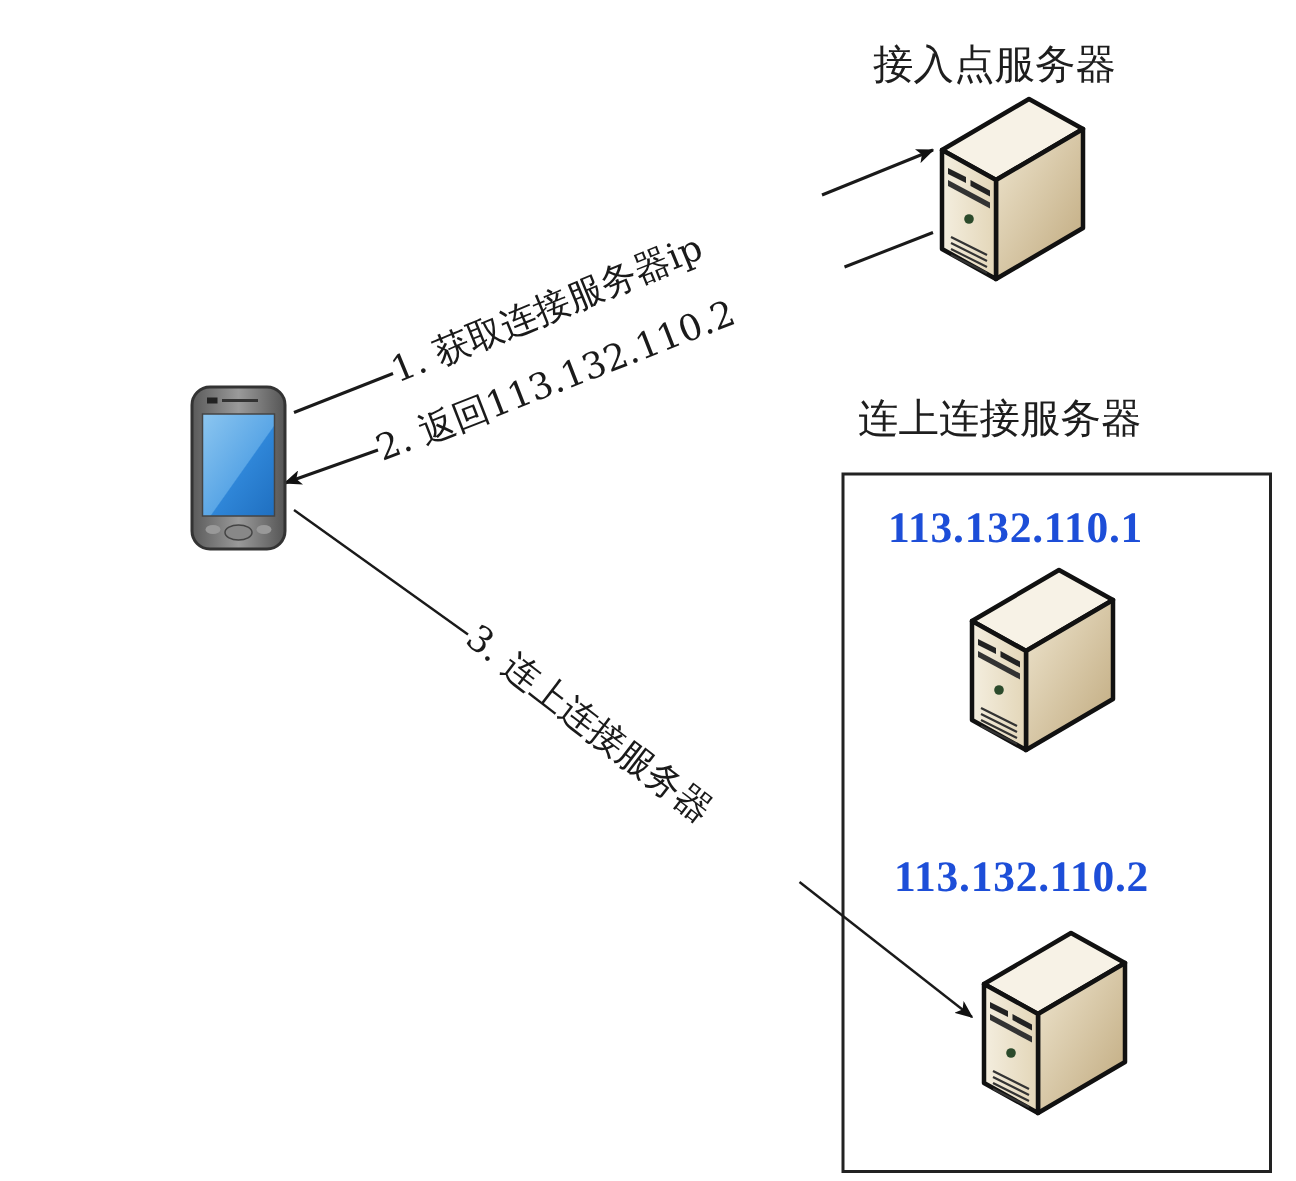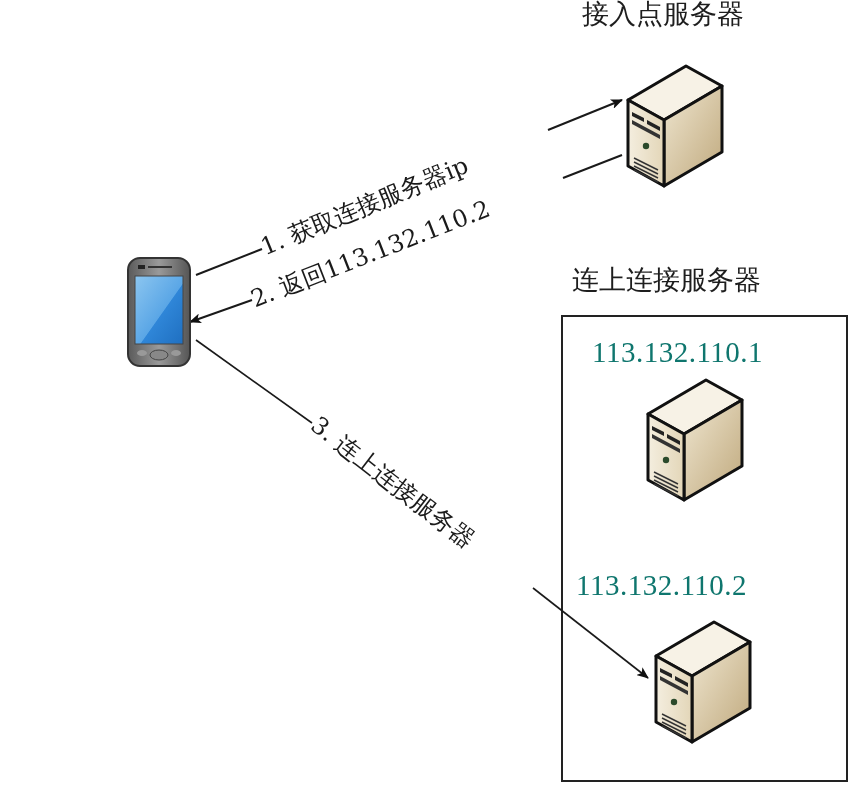--- a/index.html
+++ b/index.html
@@ -1,39 +1,39 @@
 <!DOCTYPE html>
 <html><head>
 <meta charset="utf-8">
 <style>
   html, body { margin: 0; padding: 0; background: #ffffff; }
   body { width: 864px; height: 787px; position: relative; overflow: hidden;
          font-family: "DejaVu Serif", "Liberation Serif", serif; color: #1a1a1a; }
   .label { position: absolute; white-space: nowrap; font-size: 27px; line-height: 1; color: #1e1e1e;
            font-family: "DejaVu Sans", "Liberation Sans", sans-serif; }
-  .ip { position: absolute; white-space: nowrap; font-size: 29px; line-height: 1; color: #0f766e;
-        font-family: "Liberation Serif", "DejaVu Serif", serif; letter-spacing: 0.5px; }
+  .ip { position: absolute; white-space: nowrap; font-size: 29px; line-height: 1; color: #1d4ed8;
+        font-family: "Liberation Serif", "DejaVu Serif", serif; letter-spacing: 0.5px; font-weight: bold; }
   .edge-label { position: absolute; white-space: nowrap; font-size: 24px; line-height: 1;
                 font-family: "DejaVu Serif", "Liberation Serif", serif; color: #1a1a1a;
                 transform-origin: 0 50%; }
   #cluster-box { position: absolute; left: 561px; top: 315px; width: 283px; height: 463px;
                  border: 2px solid #222; border-left-width: 2.5px; box-sizing: content-box; }
   svg.layer { position: absolute; left: 0; top: 0; }
   .device { position: absolute; }
 </style>
 </head>
 <body>
 
-<div class="label" style="left:582px; top:0;">接入点服务器</div>
+<div class="label" style="left:582px; top:30px;">接入点服务器</div>
 <div class="label" style="left:572px; top:266px;">连上连接服务器</div>
 
 <div id="cluster-box"></div>
 
 <div class="ip" style="left:592px; top:338px;">113.132.110.1</div>
-<div class="ip" style="left:576px; top:571px;">113.132.110.2</div>
+<div class="ip" style="left:596px; top:571px;">113.132.110.2</div>
 
 <svg class="layer" width="864" height="787">
   <defs>
     <marker id="arrow" markerWidth="12" markerHeight="10" refX="11" refY="5" orient="auto" markerUnits="userSpaceOnUse">
       <path d="M0,0 L12,5 L0,10 L3,5 Z" fill="#111"></path>
     </marker>
   </defs>
 
   <line x1="196" y1="275" x2="262" y2="249" stroke="#1a1a1a" stroke-width="2"></line>
   <line x1="548" y1="130" x2="622" y2="100" stroke="#1a1a1a" stroke-width="2" marker-end="url(#arrow)"></line>

